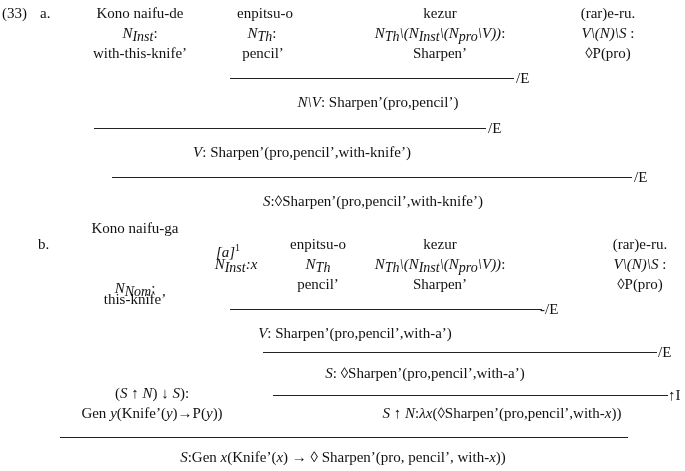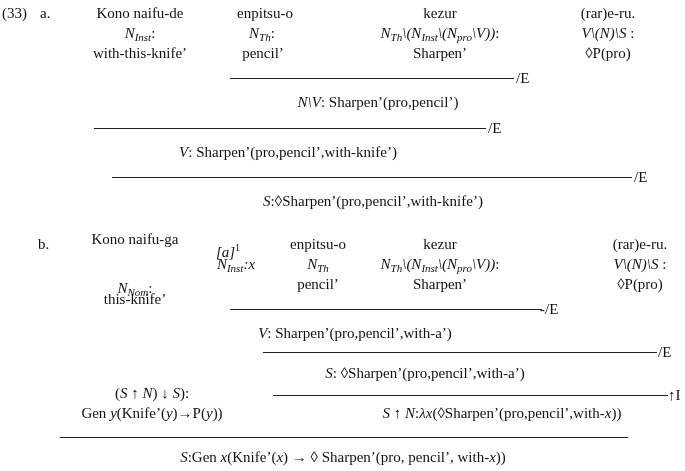--- a/index.html
+++ b/index.html
@@ -5,21 +5,21 @@
   html, body { margin:0; padding:0; background:#ffffff; }
   body { width:685px; height:471px; position:relative; overflow:hidden;
          font-family:"DejaVu Serif","Liberation Serif",serif; color:#111; }
   .t { position:absolute; white-space:nowrap; font-size:15px; line-height:18px;
        font-family:"Liberation Serif","DejaVu Serif",serif; }
   .c { transform:translateX(-50%); text-align:center; }
   .i { font-style:italic; }
   .line { position:absolute; height:1px; background:#222; }
   .rule { position:absolute; font-size:15px; line-height:18px;
           font-family:"Liberation Serif","DejaVu Serif",serif; white-space:nowrap; }
-  sub { font-size:11px; font-style:italic; vertical-align:-3px; line-height:0; }
+  sub { font-size:14px; font-style:italic; vertical-align:-3px; line-height:0; }
   sup { font-size:10px; vertical-align:6px; line-height:0; }
 </style>
 </head>
 <body>
 
 <span class="t" style="left:2px;top:4px;">(33)</span>
 <span class="t" style="left:40px;top:4px;">a.</span>
 
 <span class="t c" style="left:140px;top:4px;">Kono naifu-de</span>
 <span class="t c i" style="left:140px;top:24px;"><span>N</span><sub>Inst</sub><span style="font-style:normal">:</span></span>
@@ -36,29 +36,29 @@
 <span class="t c" style="left:608px;top:4px;">(rar)e-ru.</span>
 <span class="t c i" style="left:608px;top:24px;">V\(N)\S <span style="font-style:normal">:</span></span>
 <span class="t c" style="left:608px;top:44px;">◊P(pro)</span>
 
 <div class="line" style="left:230px;top:78px;width:284px;"></div>
 <span class="rule" style="left:516px;top:69px;">/E</span>
 <span class="t c" style="left:378px;top:93px;"><span class="i">N\V</span><span>: Sharpen’(pro,pencil’)</span></span>
 
 <div class="line" style="left:94px;top:128px;width:392px;"></div>
 <span class="rule" style="left:488px;top:119px;">/E</span>
-<span class="t c" style="left:288px;top:143px;"><span class="i">V</span><span>: Sharpen’(pro,pencil’,with-knife’)</span></span>
+<span class="t c" style="left:302px;top:143px;"><span class="i">V</span><span>: Sharpen’(pro,pencil’,with-knife’)</span></span>
 
 <div class="line" style="left:112px;top:177px;width:520px;"></div>
 <span class="rule" style="left:634px;top:168px;">/E</span>
 <span class="t c" style="left:373px;top:192px;"><span class="i">S</span><span>:◊Sharpen’(pro,pencil’,with-knife’)</span></span>
 
 <span class="t" style="left:38px;top:235px;">b.</span>
 
-<span class="t c" style="left:135px;top:230px;text-align:right;">Kono naifu-ga</span>
+<span class="t c" style="left:135px;top:219px;text-align:right;">Kono naifu-ga</span>
 <span class="t c i" style="left:135px;top:255px;margin-top:24px;"><span>N</span><sub>Nom</sub><span style="font-style:normal">:</span></span>
 <span class="t c" style="left:135px;top:290px;">this-knife’</span>
 
 <span class="t c" style="left:228px;top:235px;margin-top:8px;"><span class="i">[a]</span><sup>1</sup></span>
 <span class="t c i" style="left:236px;top:255px;"><span>N</span><sub>Inst</sub><span>:x</span></span>
 
 <span class="t c" style="left:318px;top:235px;">enpitsu-o</span>
 <span class="t c i" style="left:318px;top:255px;"><span>N</span><sub>Th</sub></span>
 <span class="t c" style="left:318px;top:275px;">pencil’</span>
 

